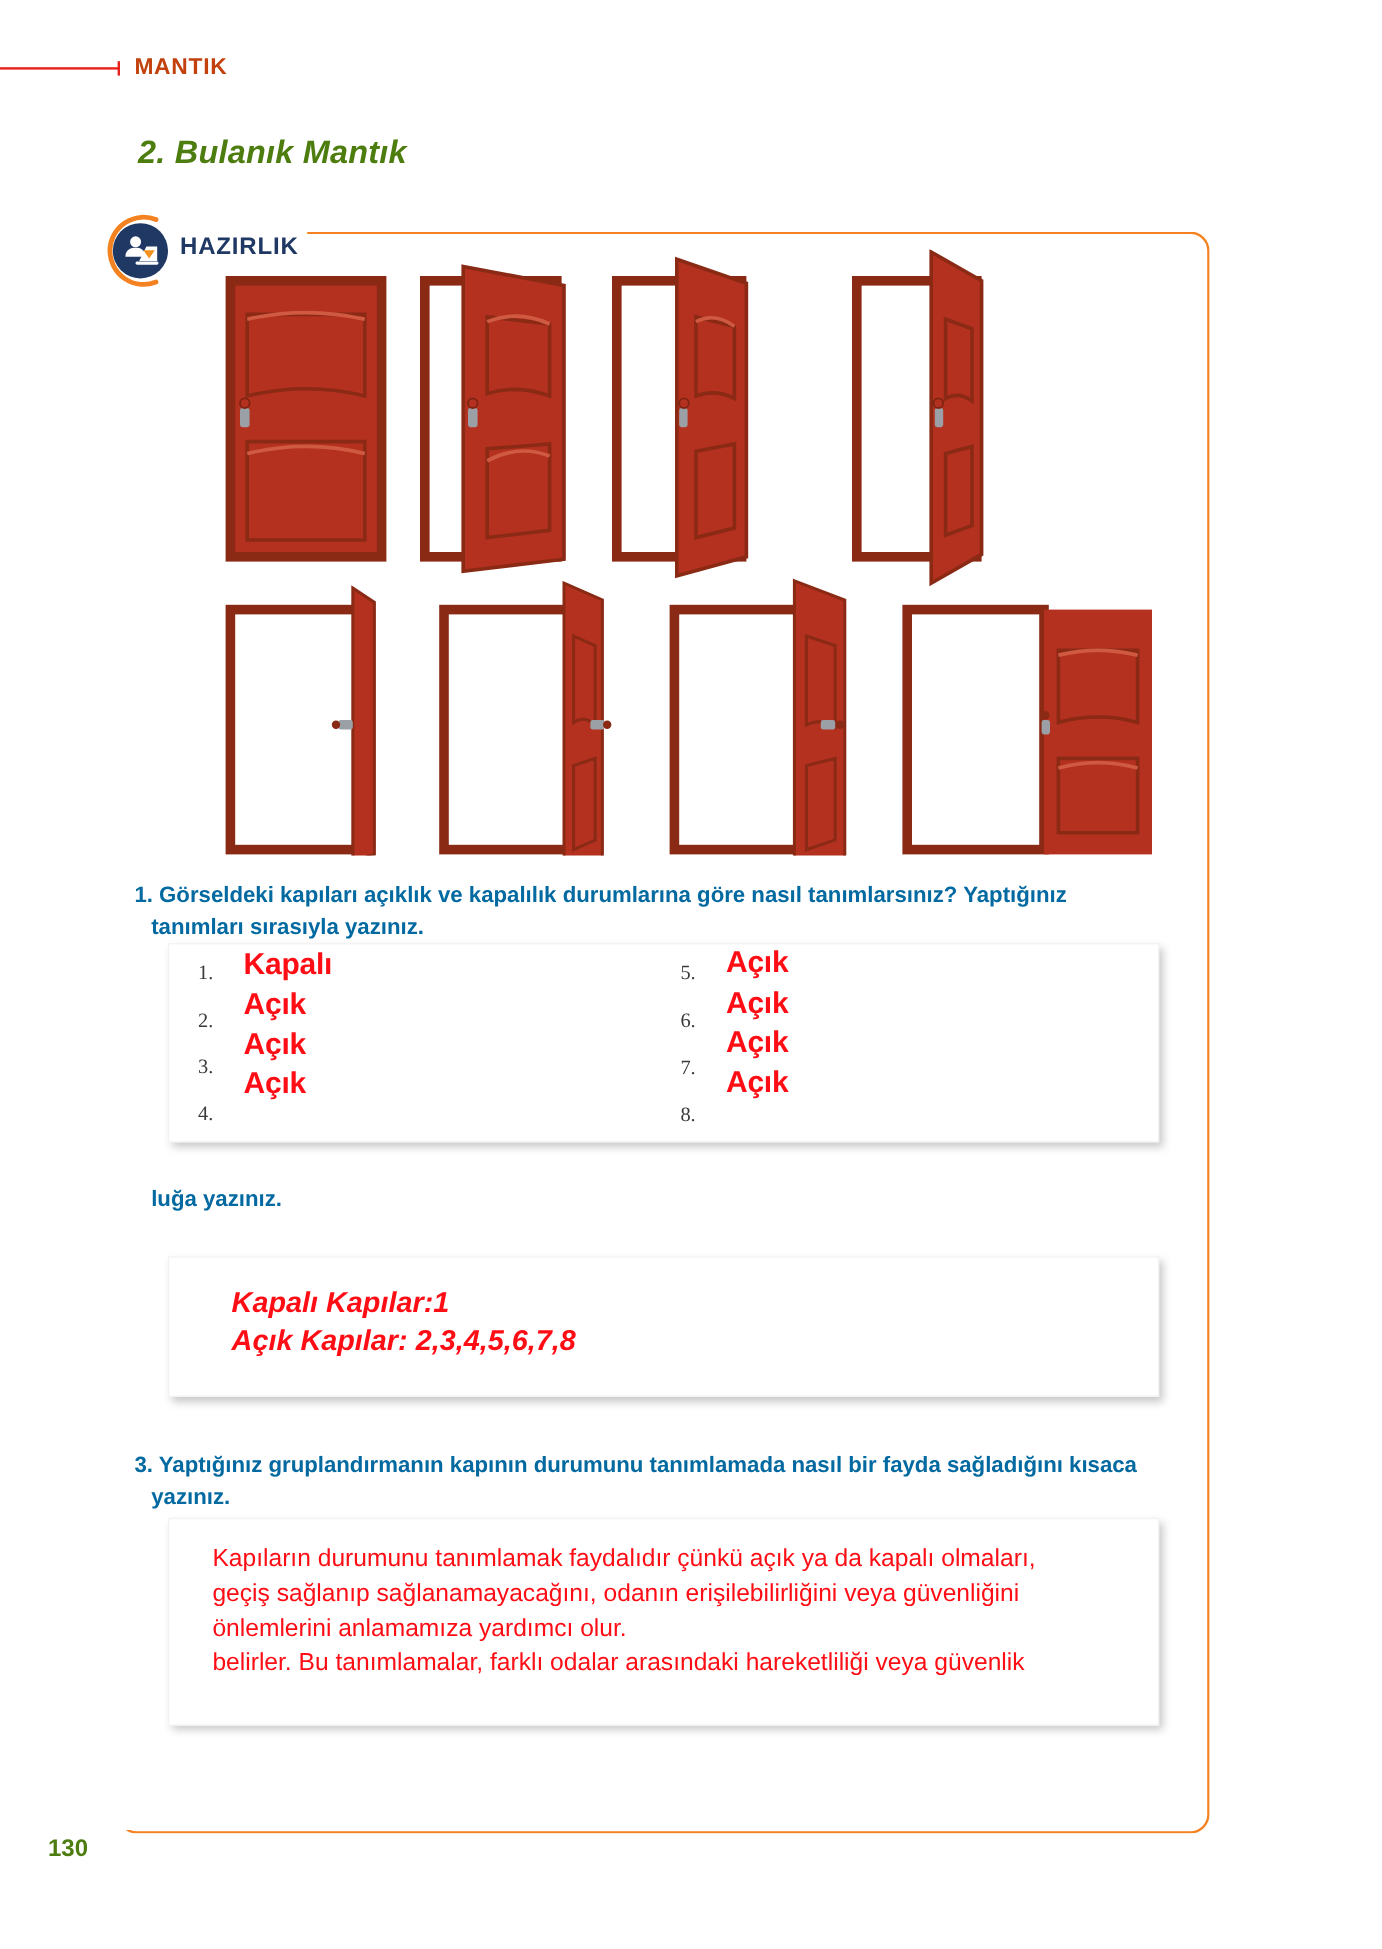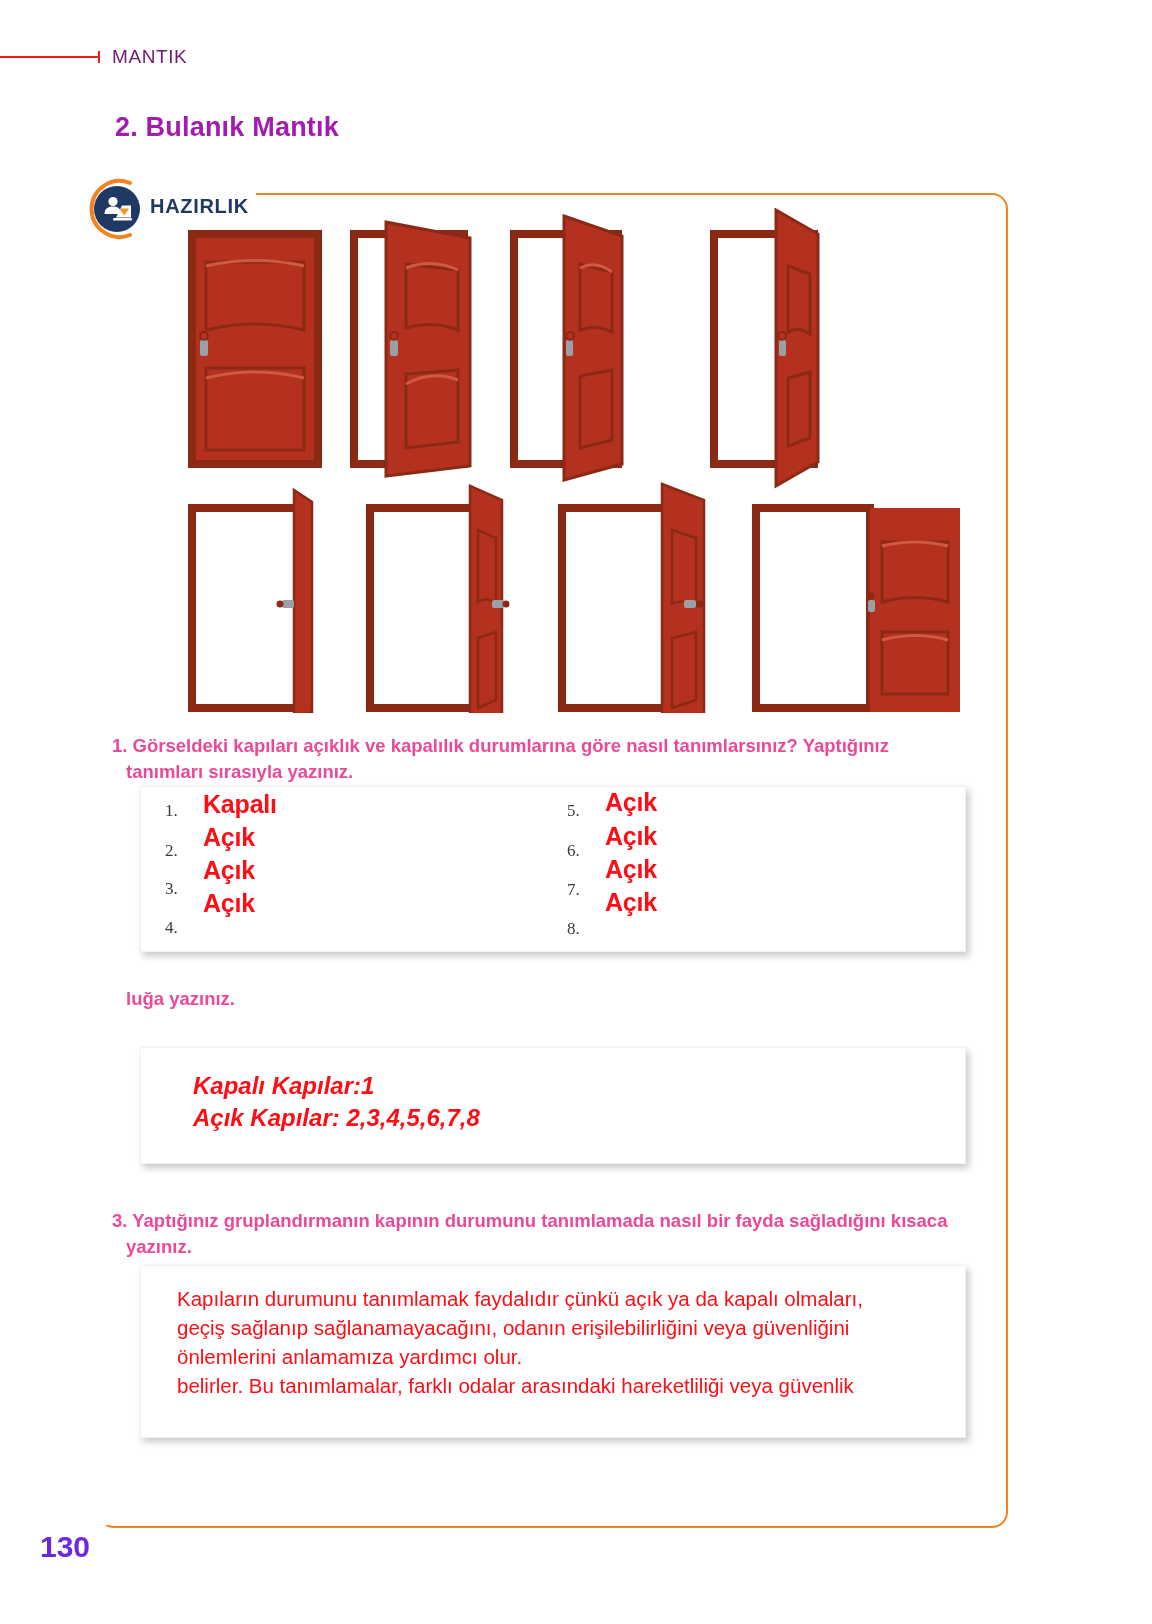--- a/index.html
+++ b/index.html
@@ -16,29 +16,29 @@
     position:absolute; left:0; top:46px;
     display:flex; align-items:center; gap:0;
   }
   .runhead-rule { position:relative; width:100px; height:2px; background:#e8221b; }
   .runhead-rule::after {
     content:""; position:absolute; right:0; top:-5px;
     width:2px; height:12px; background:#e8221b;
   }
   .runhead-label {
     margin-left:12px;
-    color:#701a75; font-size:19px; font-weight:400;
+    color:#c2410c; font-size:19px; font-weight:700;
     letter-spacing:0.6px;
   }
 
   
   .section-title {
     position:absolute; left:115px; top:112px;
-    font-size:27px; font-weight:700; 
-    color:#a21caf; letter-spacing:0.2px;
+    font-size:27px; font-weight:700; font-style:italic;
+    color:#4d7c0f; letter-spacing:0.2px;
   }
 
   
   .frame {
     position:absolute; left:98px; top:193px;
     width:910px; height:1335px;
     border:2.5px solid #f58220;
     border-radius:16px;
     border-left-color:transparent;
     border-top-color:#f58220;
@@ -67,21 +67,21 @@
     font-size:20px; font-weight:700; color:#1f3864;
     letter-spacing:0.7px;
   }
 
   
   .doors { position:absolute; left:170px; top:208px; width:790px; height:505px; }
 
   
   .q {
     position:absolute;
-    font-size:18.5px; color:#ec4899; font-weight:600;
+    font-size:18.5px; color:#0369a1; font-weight:600;
     line-height:1.42;
   }
   .q .num { display:inline-block; }
   .q-body { display:block; }
   .q-indent { display:block; padding-left:14px; }
 
   
   .abox {
     position:absolute; background:#fff;
     box-shadow:3px 4px 7px rgba(0,0,0,0.22);
@@ -107,21 +107,21 @@
   .box2 { left:140px; top:1047px; width:826px; height:117px; padding:22px 0 0 52px;font-style:italic; }
   .box2 div { font-size:24px; font-weight:700; color:#ff0d15; line-height:1.32; }
 
   
   .box3 { left:140px; top:1265px; width:826px; height:173px; padding:18px 24px 0 36px; }
   .box3 div { font-size:20.5px; font-weight:400; color:#ff0d15; line-height:1.42; }
 
   
   .pagenum {
     position:absolute; left:40px; top:1530px;
-    font-size:30px; color:#6d28d9; font-weight:600;
+    font-size:20px; color:#4d7c0f; font-weight:600;
   }
 </style>
 </head>
 <body>
 
 <div class="page">
 
   <div class="runhead">
     <div class="runhead-rule"></div>
     <div class="runhead-label">MANTIK</div>

